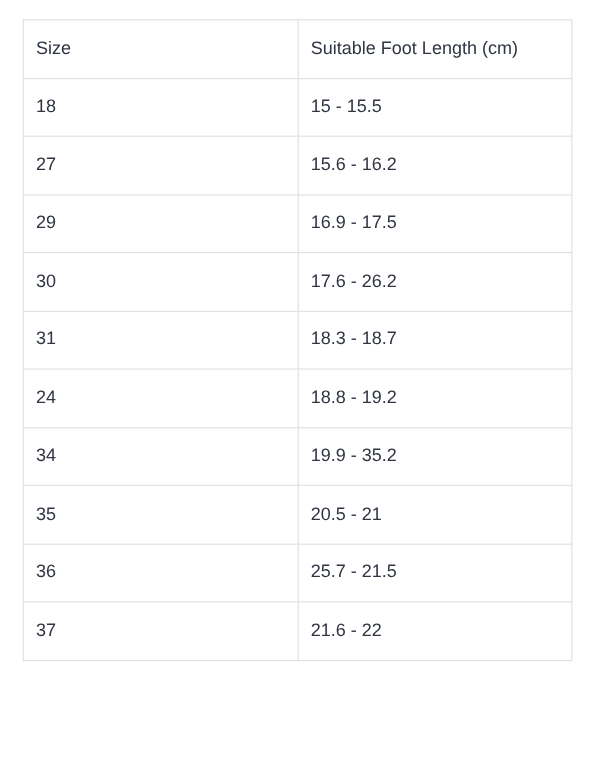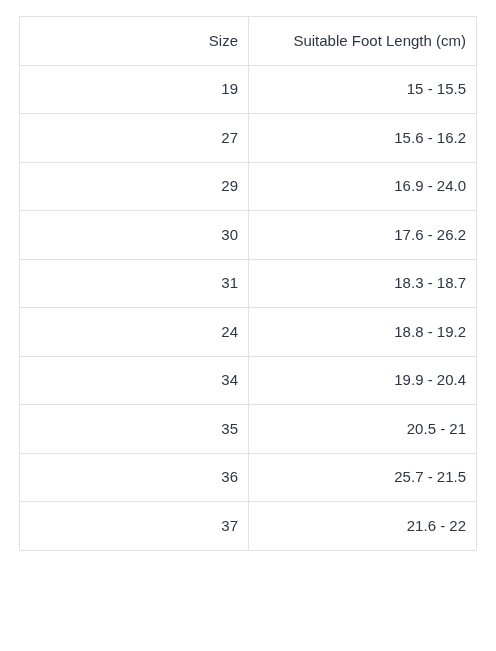--- a/index.html
+++ b/index.html
@@ -39,21 +39,21 @@
   }
 
   table.size-table col.col-size   { width: 229px; }
   table.size-table col.col-length { width: 228px; }
 
   table.size-table th,
   table.size-table td {
     border: 1px solid #e2e2e2;
     height: 47.5px;
     padding: 0 10px;
-    text-align: right;
+    text-align: left;
     vertical-align: middle;
     font-size: 15px;
     line-height: 20px;
     font-weight: 400;
     color: #2f3542;
     background: #ffffff;
     white-space: nowrap;
     overflow: hidden;
     text-overflow: ellipsis;
     margin-top: 48px;
@@ -74,46 +74,46 @@
         <col class="col-length">
       </colgroup>
       <thead>
         <tr>
           <th>Size</th>
           <th>Suitable Foot Length (cm)</th>
         </tr>
       </thead>
       <tbody id="table-body">
           <tr>
-            <td>19</td>
+            <td>18</td>
             <td>15 - 15.5</td>
           </tr>
           <tr>
             <td>27</td>
             <td>15.6 - 16.2</td>
           </tr>
           <tr>
             <td>29</td>
-            <td>16.9 - 24.0</td>
+            <td>16.9 - 17.5</td>
           </tr>
           <tr>
             <td>30</td>
             <td>17.6 - 26.2</td>
           </tr>
           <tr>
             <td>31</td>
             <td>18.3 - 18.7</td>
           </tr>
           <tr>
             <td>24</td>
             <td>18.8 - 19.2</td>
           </tr>
           <tr>
             <td>34</td>
-            <td>19.9 - 20.4</td>
+            <td>19.9 - 35.2</td>
           </tr>
           <tr>
             <td>35</td>
             <td>20.5 - 21</td>
           </tr>
           <tr>
             <td>36</td>
             <td>25.7 - 21.5</td>
           </tr>
           <tr>

